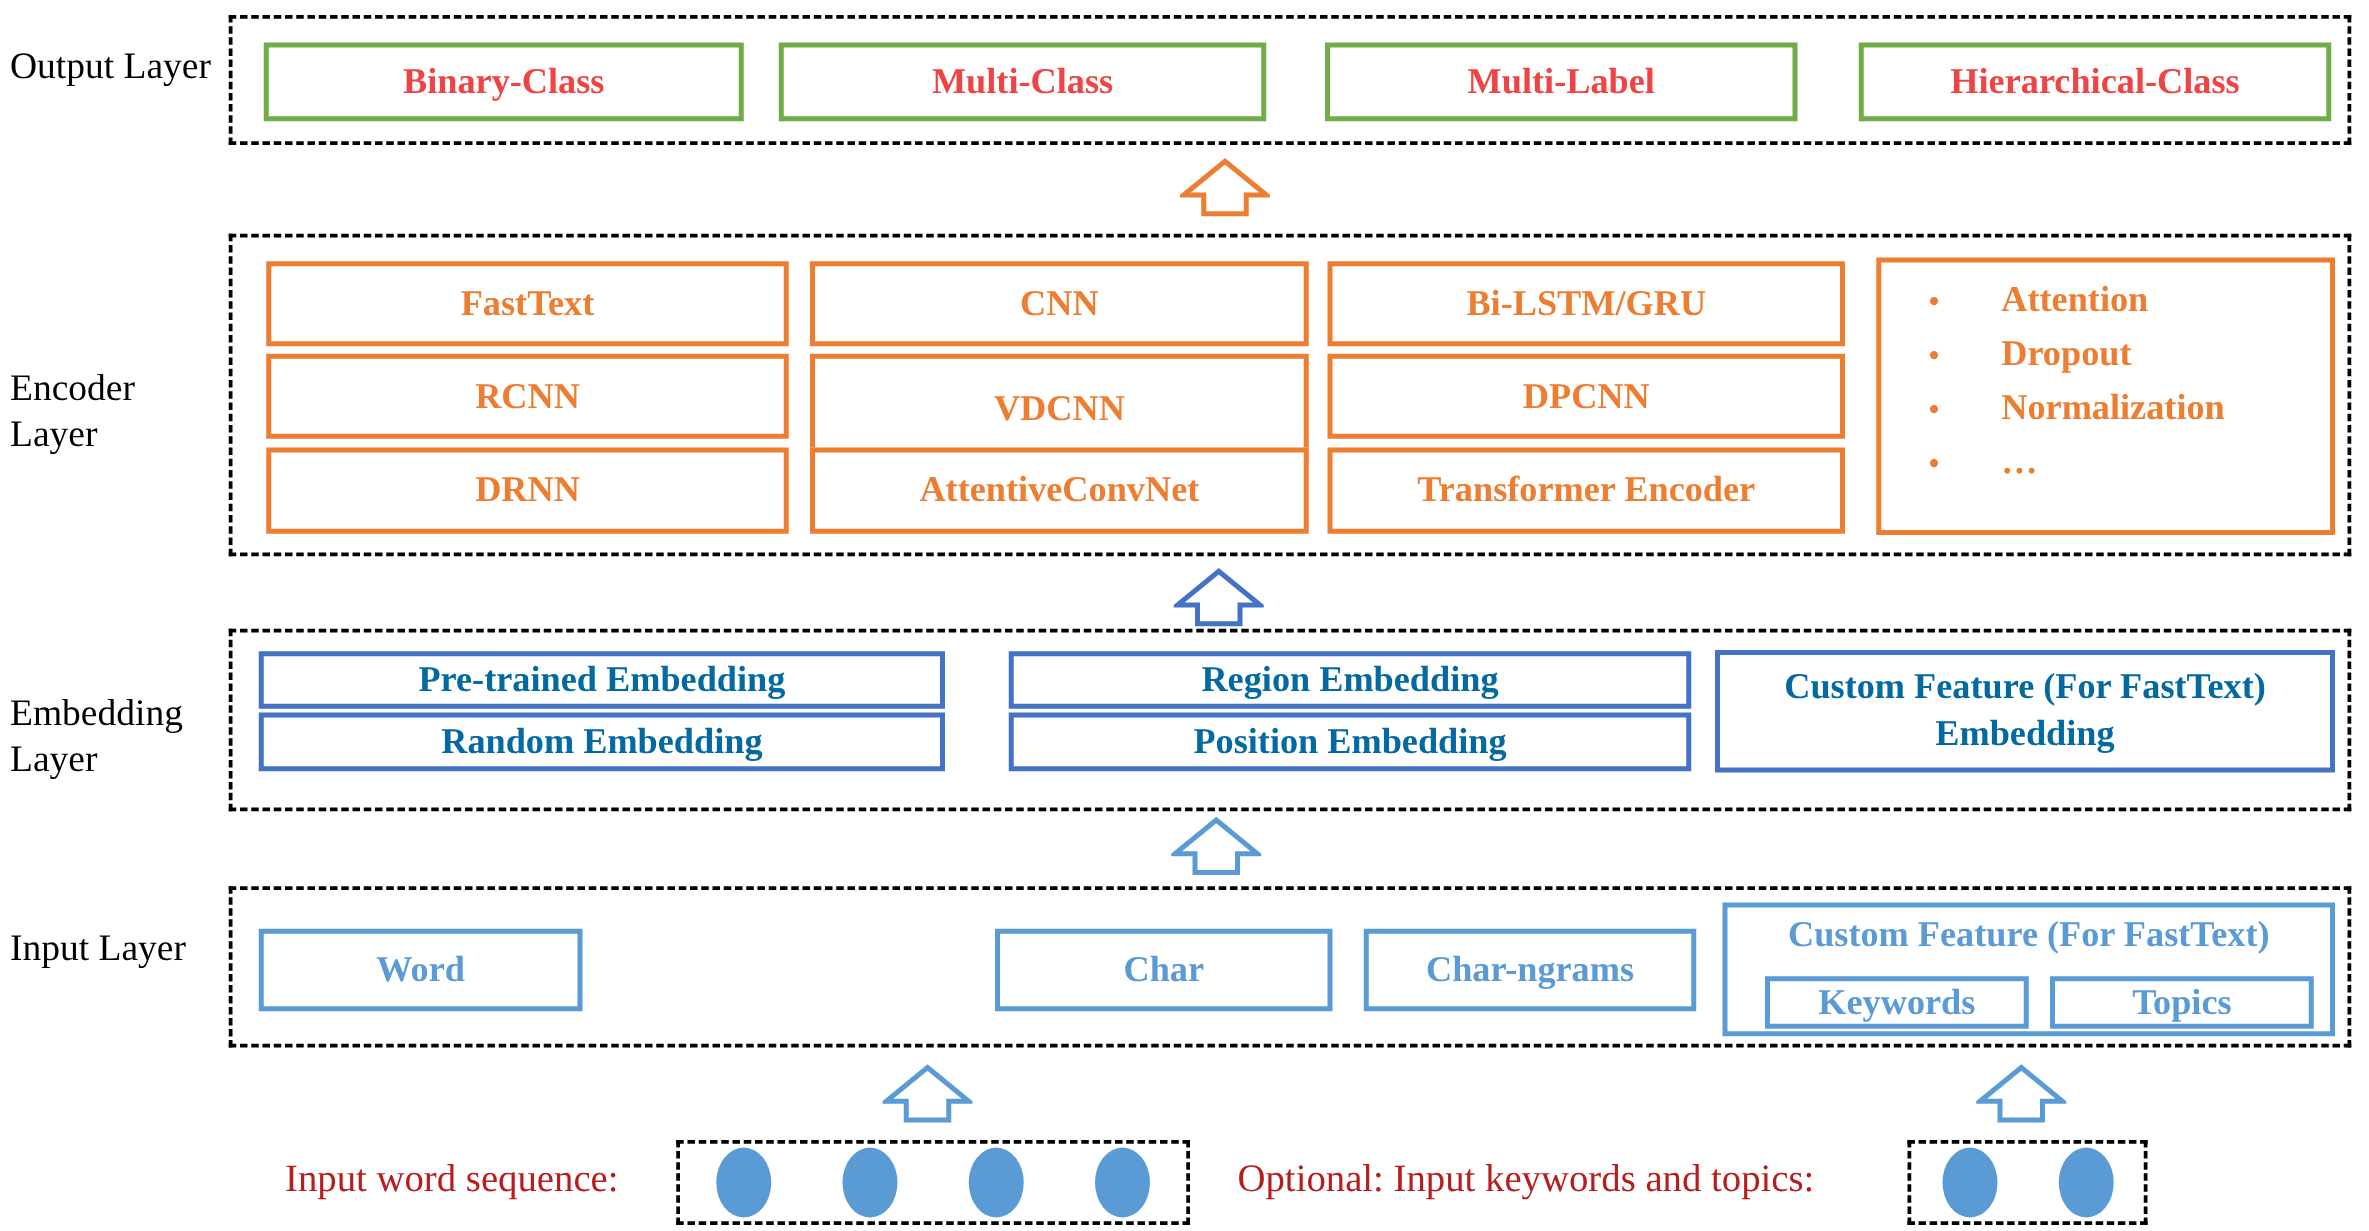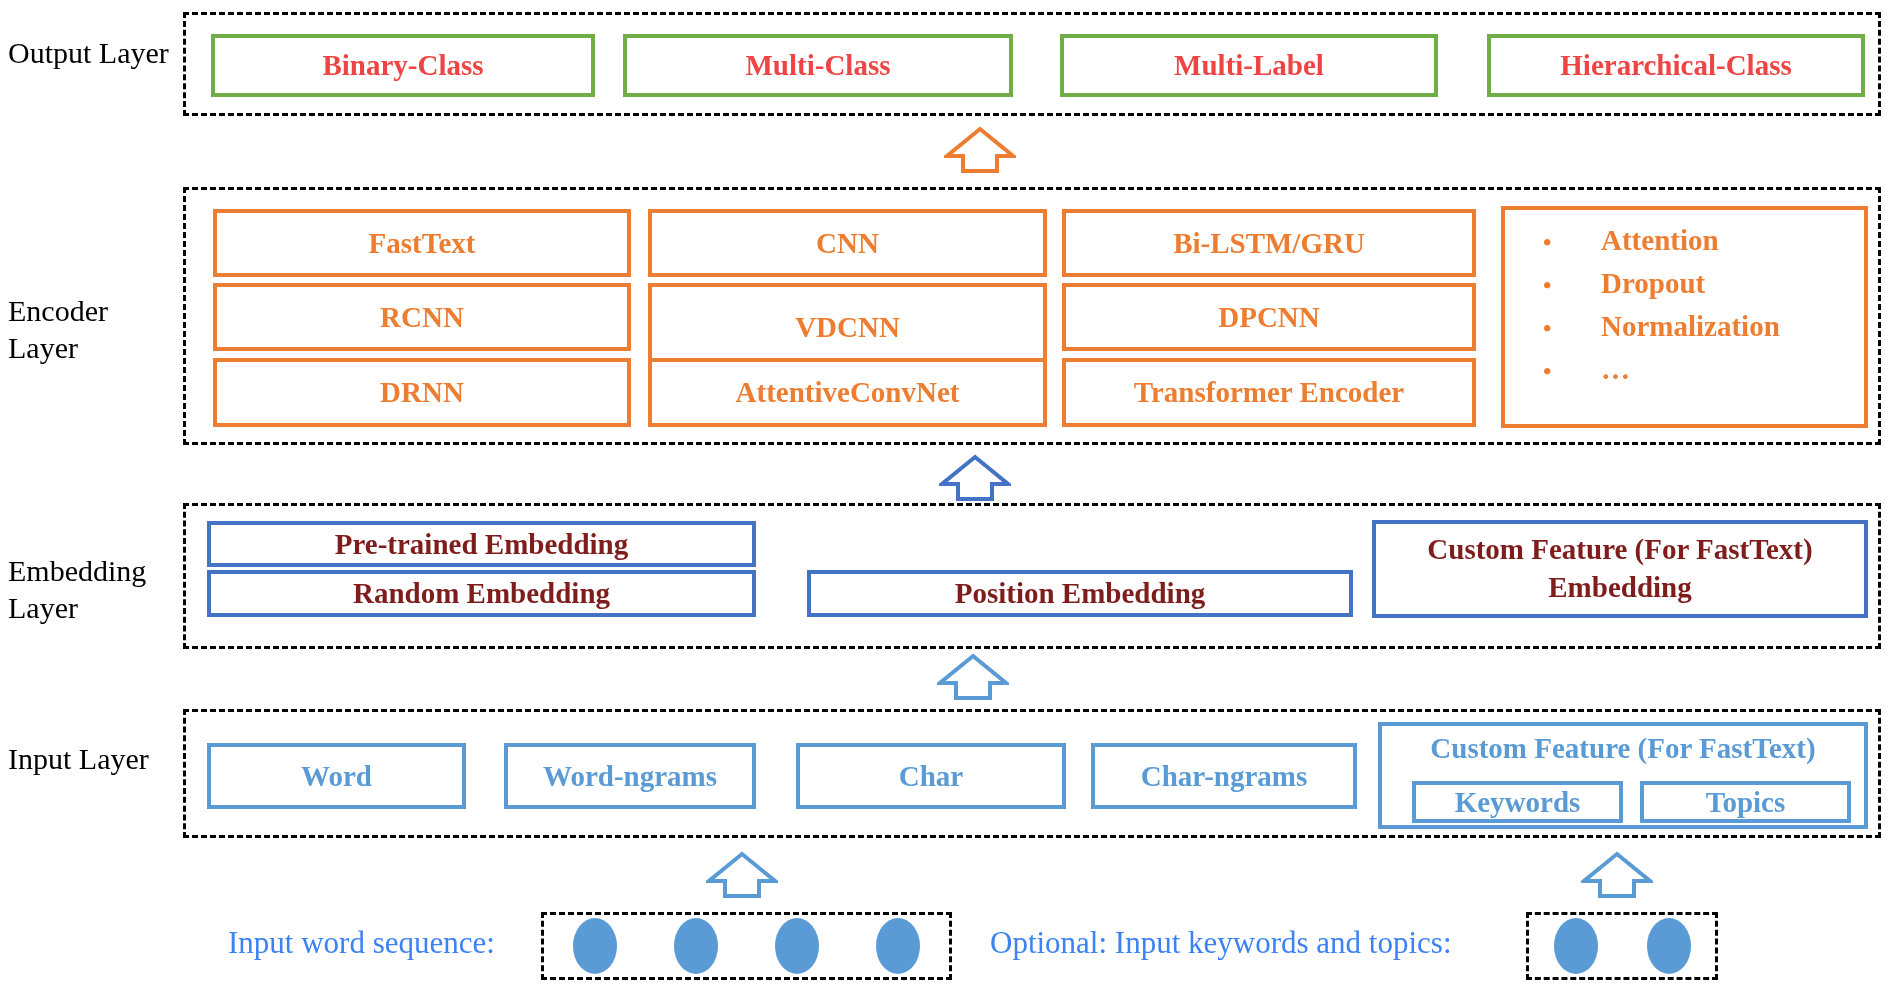--- a/index.html
+++ b/index.html
@@ -12,40 +12,40 @@
     font-size:30px;line-height:37px;
   }
   .dashed{position:absolute;border:3px dashed #000;box-sizing:border-box;}
   .layer{left:183px;width:1698px;}
   .box{
     position:absolute;box-sizing:border-box;display:flex;align-items:center;
     justify-content:center;font-weight:bold;text-align:center;background:#fff;
   }
   .green-box{border:4px solid #70AD47;color:#ef4444;font-size:29px;}
   .orange-box{border:4px solid #ED7D31;color:#ED7D31;font-size:29px;}
-  .dblue-box{border:4px solid #4472C4;color:#7f1d1d;font-size:29px;}
+  .dblue-box{border:4px solid #4472C4;color:#0369a1;font-size:29px;}
   .lblue-box{border:4px solid #5B9BD5;color:#5B9BD5;font-size:29px;}
   .bullets{
     position:absolute;box-sizing:border-box;border:4px solid #ED7D31;background:#fff;
     padding:10px 0 0 38px;
   }
   .bullet-item{
     display:flex;align-items:baseline;color:#ED7D31;font-weight:bold;
     font-size:29px;line-height:41px;
   }
   .bullet-marker{width:58px;font-size:24px;}
   .tallbox{flex-direction:column;line-height:1.3;padding:0 0;}
   .custom-input{
     position:absolute;box-sizing:border-box;border:4px solid #5B9BD5;background:#fff;
     color:#5B9BD5;font-weight:bold;text-align:center;font-size:29px;
   }
   .custom-title{margin-top:6px;}
   .arrow{position:absolute;width:72px;height:48px;}
   .arrow polygon{fill:#fff;stroke-width:4;stroke-linejoin:miter;}
-  .caption{position:absolute;color:#3b82f6;font-size:31px;white-space:nowrap;}
+  .caption{position:absolute;color:#b91c1c;font-size:31px;white-space:nowrap;}
   .dotbox{
     position:absolute;border:3px dashed #000;box-sizing:border-box;background:#fff;
     display:flex;align-items:center;justify-content:space-around;
   }
   .dot{width:44px;height:56px;border-radius:50%;background:#5B9BD5;}
 </style>
 </head>
 <body>
 
 <div class="page">
@@ -97,31 +97,31 @@
     </div>
   </div>
 
   <svg class="arrow" style="left:939px;top:454px;" viewBox="0 0 72 48">
     <polygon points="36,3 69,30 53,30 53,45 19,45 19,30 3,30" stroke="#4472C4"></polygon>
   </svg>
 
   <div class="dashed layer" style="top:503px;height:146px;">
     <div class="box dblue-box" style="left:21px;top:15px;width:549px;height:46px;">Pre-trained Embedding</div>
     <div class="box dblue-box" style="left:21px;top:64px;width:549px;height:47px;">Random Embedding</div>
+    <div class="box dblue-box" style="left:621px;top:15px;width:546px;height:46px;">Region Embedding</div>
     <div class="box dblue-box" style="left:621px;top:64px;width:546px;height:47px;">Position Embedding</div>
     <div class="box dblue-box tallbox" style="left:1186px;top:14px;width:496px;height:98px;">Custom Feature (For FastText) Embedding</div>
   </div>
 
   <svg class="arrow" style="left:937px;top:653px;" viewBox="0 0 72 48">
     <polygon points="36,3 69,30 53,30 53,45 19,45 19,30 3,30" stroke="#5B9BD5"></polygon>
   </svg>
 
   <div class="dashed layer" style="top:709px;height:129px;">
     <div class="box lblue-box" style="left:21px;top:31px;width:259px;height:66px;">Word</div>
-    <div class="box lblue-box" style="left:318px;top:31px;width:252px;height:66px;">Word-ngrams</div>
     <div class="box lblue-box" style="left:610px;top:31px;width:270px;height:66px;">Char</div>
     <div class="box lblue-box" style="left:905px;top:31px;width:266px;height:66px;">Char-ngrams</div>
 
     <div class="custom-input" style="left:1192px;top:10px;width:490px;height:107px;">
       <div class="custom-title">Custom Feature (For FastText)</div>
       <div class="box lblue-box" style="left:30px;top:55px;width:211px;height:42px;">Keywords</div>
       <div class="box lblue-box" style="left:258px;top:55px;width:211px;height:42px;">Topics</div>
     </div>
   </div>
 

